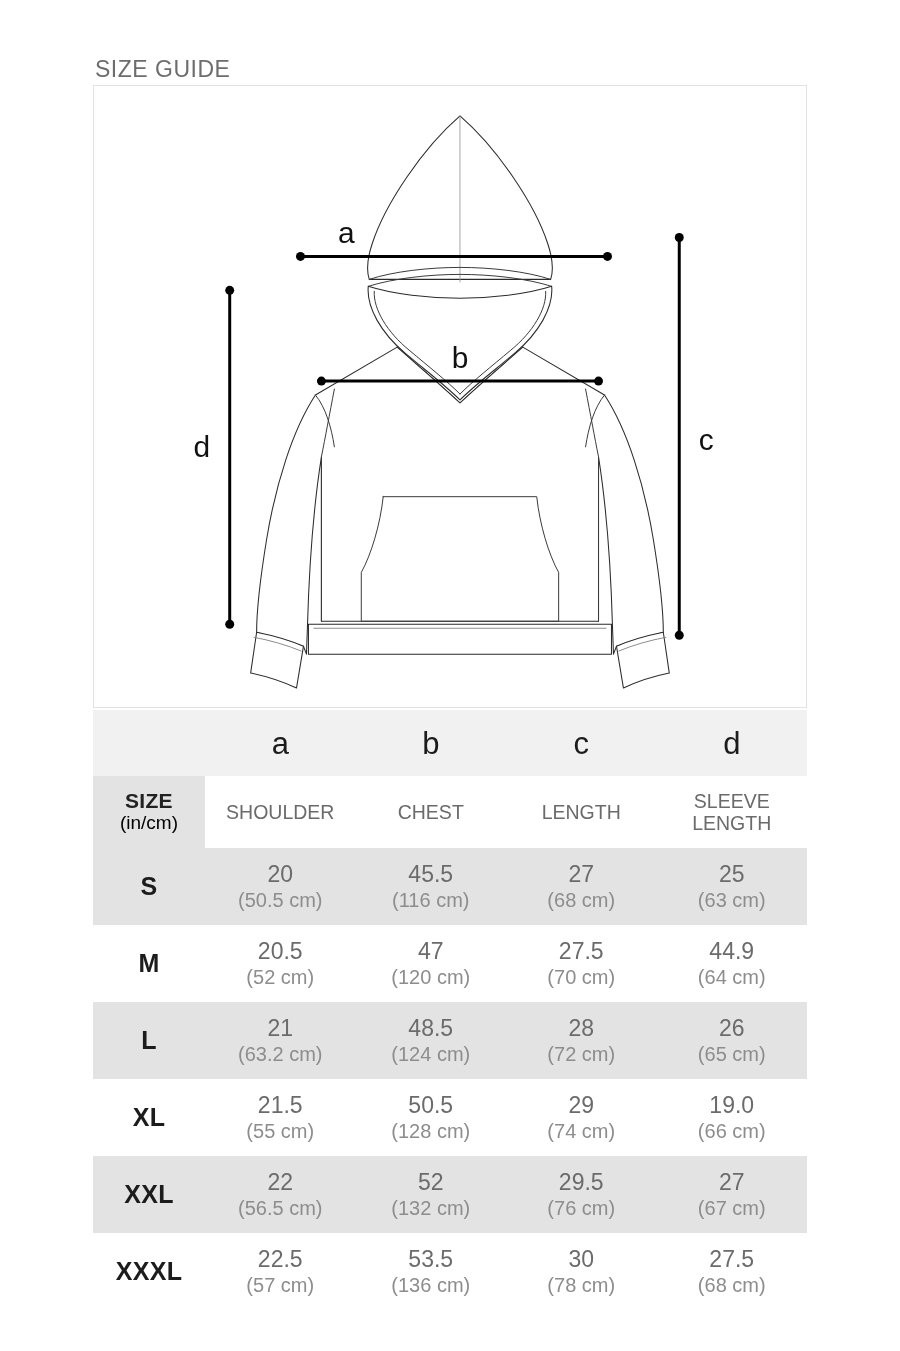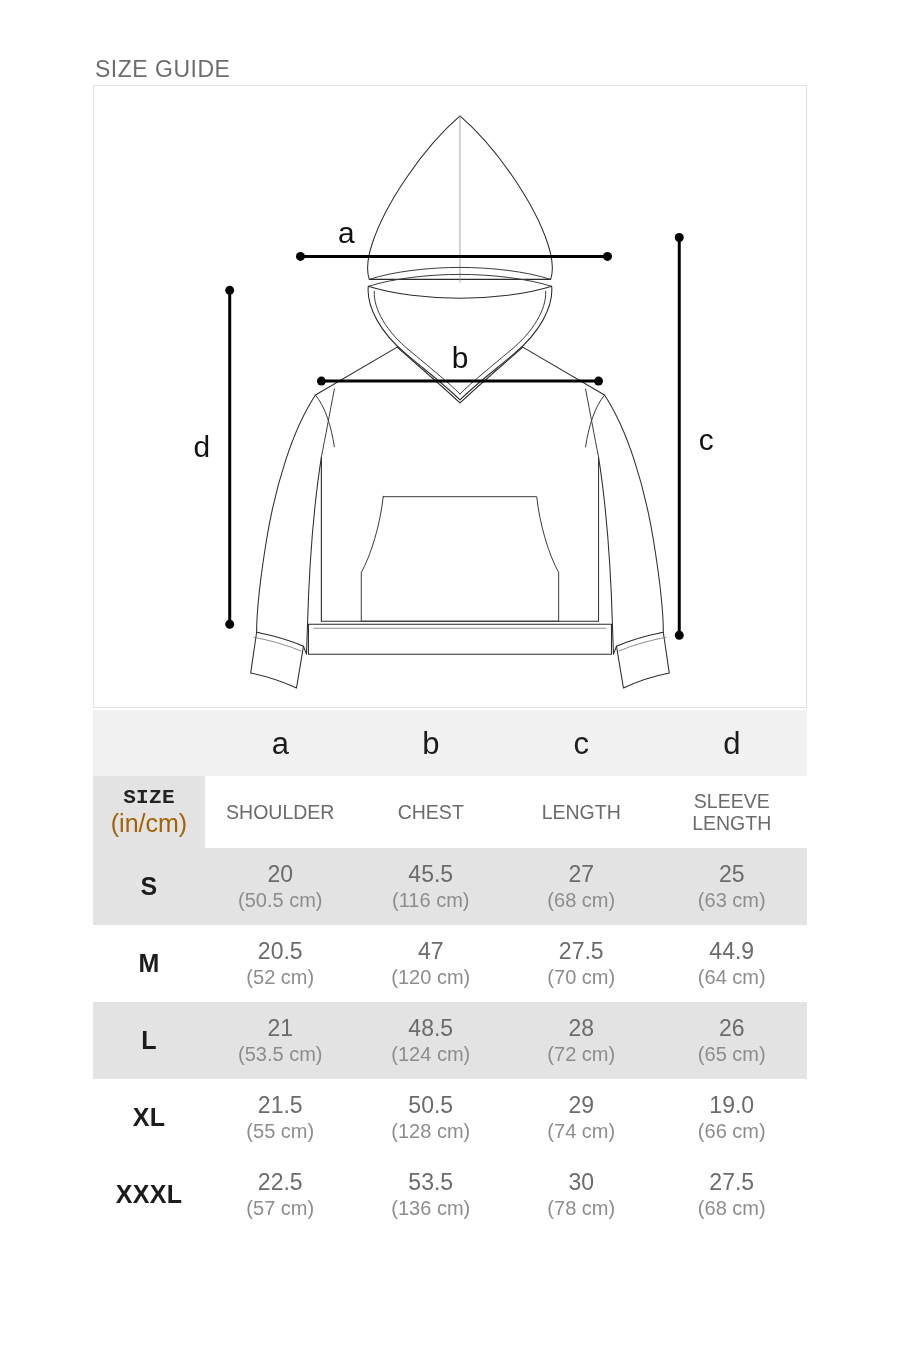--- a/index.html
+++ b/index.html
@@ -92,26 +92,25 @@
   .head-row td.size-head {
     background: #e3e3e3;
   }
   .size-head .size-word {
     display: block;
     font-size: 21px;
     font-weight: bold;
     color: #222222;
     line-height: 1.05;
     letter-spacing: 0.3px;
-    font-family: Liberation Mono, monospace;
   }
   .size-head .size-unit {
     display: block;
-    font-size: 25px;
-    color: #a16207;
+    font-size: 19px;
+    color: #000000;
     line-height: 1.15;
   }
   .col-head-label {
     font-size: 19.5px;
     color: #6b6b6b;
     line-height: 1.15;
     display: block;
     white-space: pre-line;
   }
 
@@ -391,21 +390,21 @@
         <td>
           <span class="val-in">44.9</span>
           <span class="val-cm">(64 cm)</span>
         </td>
       </tr>
 
       <tr class="data-row shaded">
         <td class="size-cell">L</td>
         <td>
           <span class="val-in">21</span>
-          <span class="val-cm">(53.5 cm)</span>
+          <span class="val-cm">(63.2 cm)</span>
         </td>
         <td>
           <span class="val-in">48.5</span>
           <span class="val-cm">(124 cm)</span>
         </td>
         <td>
           <span class="val-in">28</span>
           <span class="val-cm">(72 cm)</span>
         </td>
         <td>
@@ -427,20 +426,39 @@
         <td>
           <span class="val-in">29</span>
           <span class="val-cm">(74 cm)</span>
         </td>
         <td>
           <span class="val-in">19.0</span>
           <span class="val-cm">(66 cm)</span>
         </td>
       </tr>
 
+      <tr class="data-row shaded">
+        <td class="size-cell">XXL</td>
+        <td>
+          <span class="val-in">22</span>
+          <span class="val-cm">(56.5 cm)</span>
+        </td>
+        <td>
+          <span class="val-in">52</span>
+          <span class="val-cm">(132 cm)</span>
+        </td>
+        <td>
+          <span class="val-in">29.5</span>
+          <span class="val-cm">(76 cm)</span>
+        </td>
+        <td>
+          <span class="val-in">27</span>
+          <span class="val-cm">(67 cm)</span>
+        </td>
+      </tr>
 
       <tr class="data-row">
         <td class="size-cell">XXXL</td>
         <td>
           <span class="val-in">22.5</span>
           <span class="val-cm">(57 cm)</span>
         </td>
         <td>
           <span class="val-in">53.5</span>
           <span class="val-cm">(136 cm)</span>

